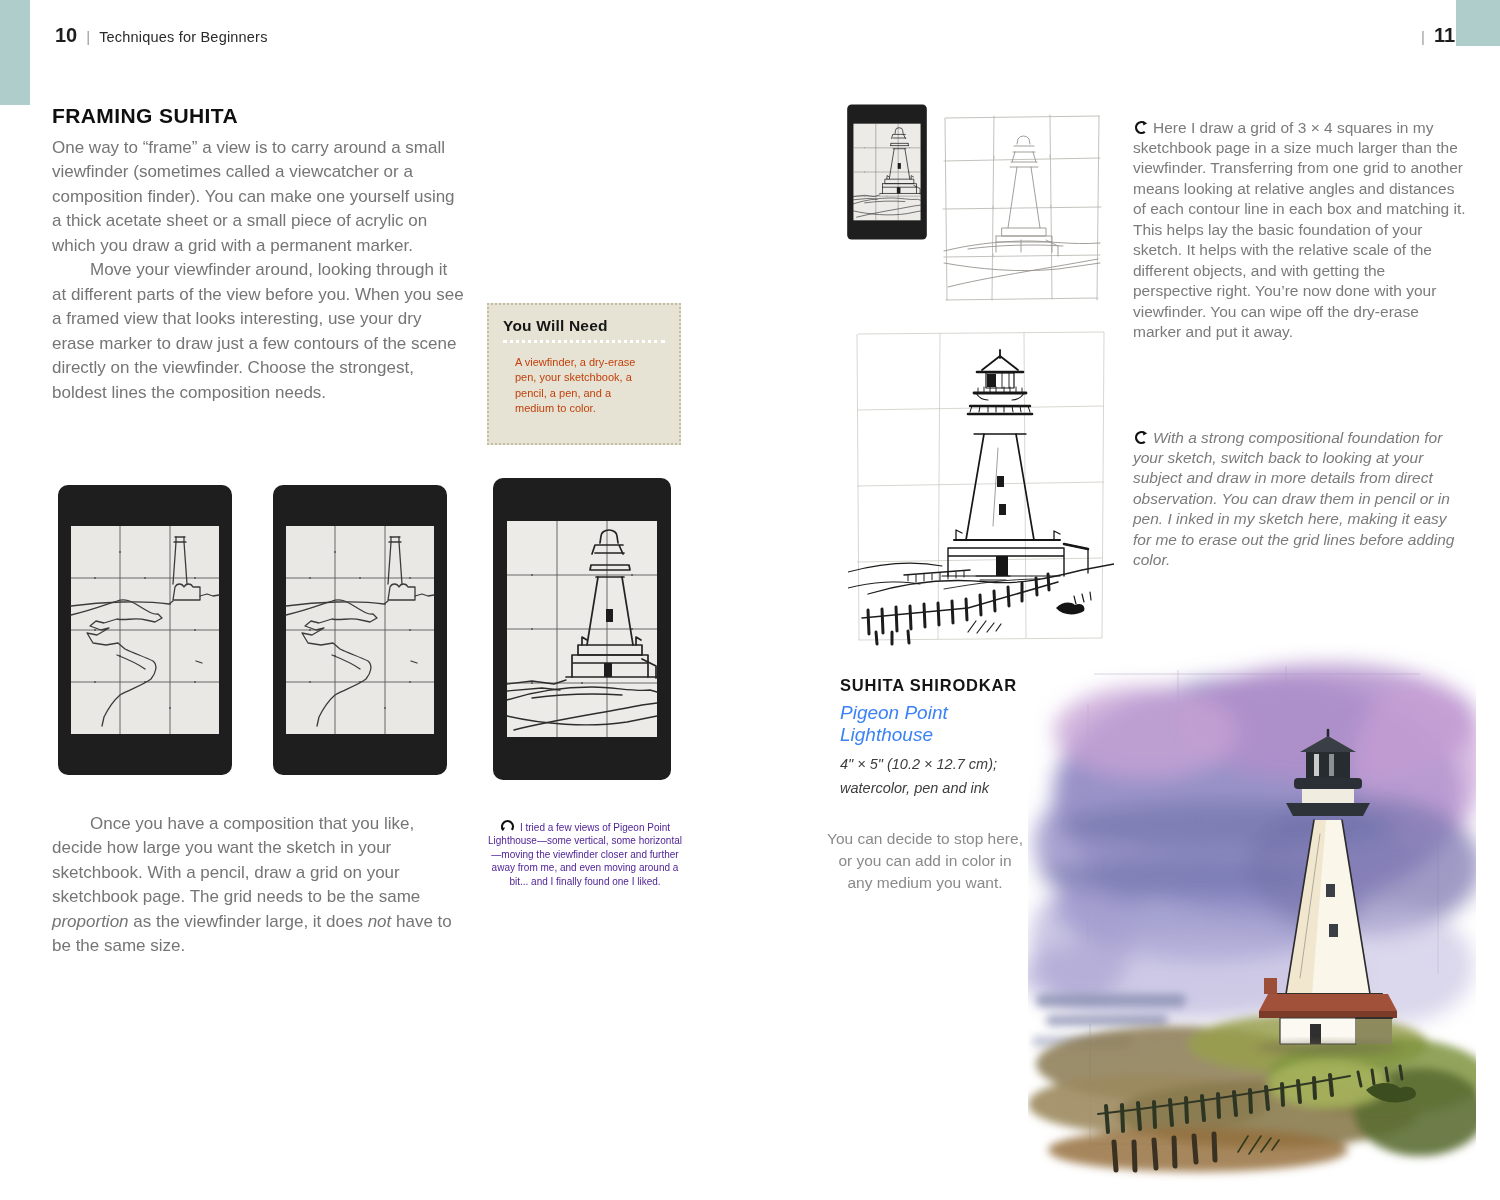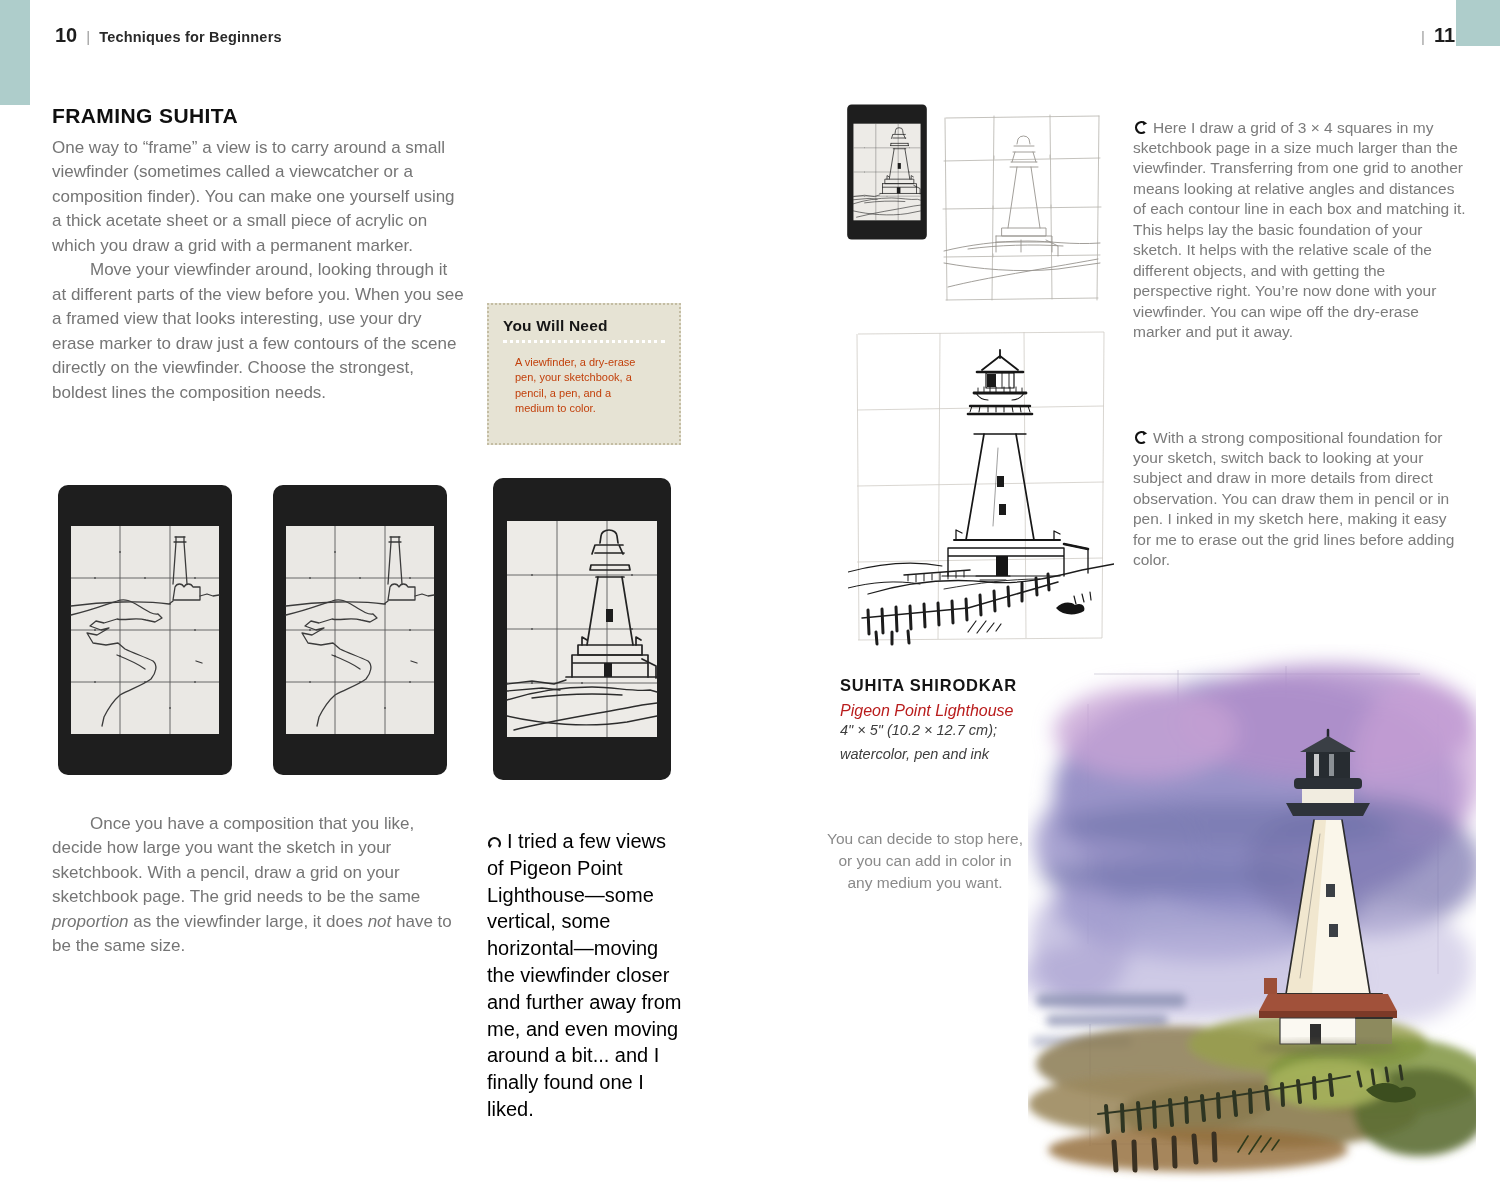--- a/index.html
+++ b/index.html
@@ -7,46 +7,46 @@
         font-family:"Liberation Sans",sans-serif;}
   
   .corner-left{position:absolute;left:0;top:0;width:30px;height:105px;background:#aecdcb;}
   .corner-right{position:absolute;left:1456px;top:0;width:44px;height:46px;background:#aecdcb;}
   
   .runhead{position:absolute;top:24px;display:flex;align-items:baseline;gap:9px;}
   .runhead-left{left:55px;}
   .runhead-right{left:1421px;}
   .rh-num{font-size:20px;font-weight:bold;color:#1d1d1d;text-align:center;}
   .rh-bar{font-size:15px;color:#9c9c9c;font-weight:normal;}
-  .rh-title{font-size:14.5px;font-weight:bold;color:#2a2a2a;letter-spacing:.2px;text-align:right;}
+  .rh-title{font-size:14.5px;font-weight:normal;color:#2a2a2a;letter-spacing:.2px;text-align:right;}
   
   .section-head{position:absolute;left:52px;top:104px;margin:0;font-size:21px;font-weight:bold;
         color:#0f0f0f;letter-spacing:.4px;}
   .col-left{position:absolute;left:52px;top:136px;width:414px;}
   .body-text{font-size:17px;line-height:1.44;color:#757575;margin:0;}
   .indent{text-indent:38px;}
   .col-left2{position:absolute;left:52px;top:812px;width:414px;}
   .ital{font-style:italic;}
   
   .need-box{position:absolute;left:487px;top:303px;width:194px;box-sizing:border-box;
         background:#e6e3d4;border:2px dotted #c4bda3;border-radius:0;padding:12px 14px 14px;}
   .need-title{margin:0;font-size:15.5px;font-weight:bold;color:#161616;letter-spacing:.2px;}
   .need-sep{border-bottom:3px dotted #ffffff;margin:5px 0 9px;}
   .need-text{margin:12px;font-size:11px;line-height:1.4;color:#c2410c;}
   
-  .caption{position:absolute;font-size:20px;line-height:1.34;color:#000000;}
+  .caption{position:absolute;font-size:10px;line-height:1.34;color:#4c1d95;text-align:center;}
   .caption-left{left:487px;top:808px;width:196px;}
   .rp{position:absolute;font-size:15.5px;line-height:1.32;color:#7b7b7b;width:334px;}
   .rp1{left:1133px;top:102px;}
-  .rp2{left:1133px;top:412px;}
+  .rp2{left:1133px;top:412px;font-style:italic;}
   .arrow-ic{display:inline-block;vertical-align:-2px;margin-right:5px;}
   
   .credit{position:absolute;left:840px;top:676px;width:200px;}
   .credit-name{margin:0 0 7px;font-size:16.5px;font-weight:bold;color:#141414;letter-spacing:.8px;}
-  .credit-work{margin:0 0 0;font-size:16px;font-style:italic;color:#b91c1c;}
+  .credit-work{margin:0 0 8px;font-size:19px;font-style:italic;color:#3b82f6;}
   .credit-size{margin:0 0 2px;font-size:14.5px;font-style:italic;color:#3d3d3d;line-height:1.5;}
   .closing{position:absolute;left:826px;top:812px;width:198px;font-size:15.5px;line-height:1.45;color:#8a8a8a;text-align:center;}
   
   .art{position:absolute;}
   #vf1{left:57px;top:484px;width:176px;height:292px;}
   #vf2{left:272px;top:484px;width:176px;height:292px;}
   #vf3{left:492px;top:477px;width:180px;height:304px;}
   #vf-small{left:843px;top:104px;width:88px;height:136px;}
   #pencil{left:938px;top:110px;width:168px;height:196px;}
   #ink{left:848px;top:326px;width:266px;height:320px;}

